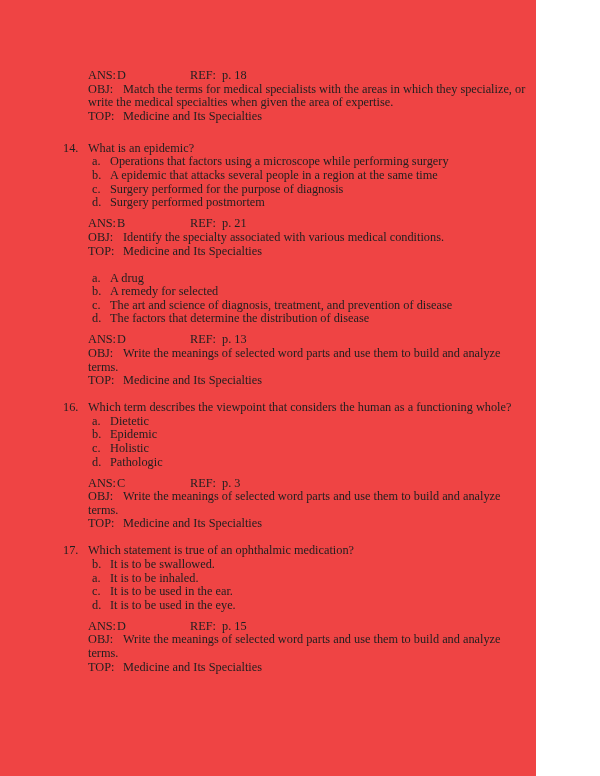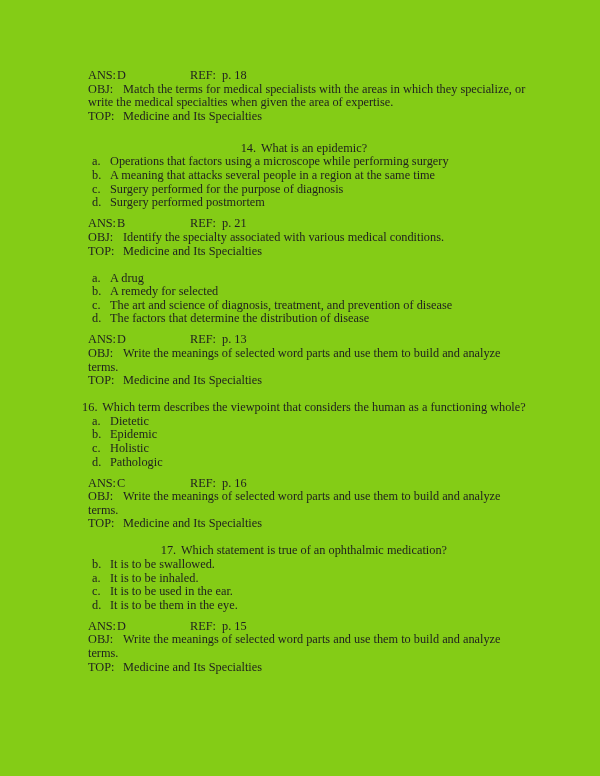--- a/index.html
+++ b/index.html
@@ -2,23 +2,23 @@
 <html><head>
 <meta charset="utf-8">
 <style>
   html, body {
     margin: 0;
     padding: 0;
     background: #ffffff;
   }
   .page {
     position: relative;
-    width: 600px;
+    width: 536px;
     height: 776px;
-    background: #84cc16;
+    background: #ef4444;
     overflow: hidden;
     font-family: "Liberation Serif", "DejaVu Serif", serif;
     font-size: 12.3px;
     line-height: 13.6px;
     color: #1f1f1f;
     box-sizing: border-box;
     padding: 69px 60px 0 63px;
   }
   .answer-block {
     margin-left: 25px;
@@ -40,21 +40,21 @@
   }
   .obj-label, .top-label {
     display: inline-block;
     width: 35px;
   }
   .obj-line2 { display: block; }
   .obj-line2:empty { display: none; }
   .top-line { white-space: nowrap; }
   .question { margin-top: 13.4px; }
   .question.first { margin-top: 18.5px; }
-  .q-line { white-space: nowrap; text-align: center; }
+  .q-line { white-space: nowrap; }
   .q-num {
     display: inline-block;
     width: 25px;
   }
   .option {
     margin-left: 29px;
     white-space: nowrap;
   }
   .opt-letter {
     display: inline-block;
@@ -83,21 +83,21 @@
   </div>
 
   <div class="question first">
     <div class="q-line">
       <span class="q-num">14.</span><span class="q-text">What is an epidemic?</span>
     </div>
     <div class="option">
       <span class="opt-letter">a.</span><span class="opt-text">Operations that factors using a microscope while performing surgery</span>
     </div>
     <div class="option">
-      <span class="opt-letter">b.</span><span class="opt-text">A meaning that attacks several people in a region at the same time</span>
+      <span class="opt-letter">b.</span><span class="opt-text">A epidemic that attacks several people in a region at the same time</span>
     </div>
     <div class="option">
       <span class="opt-letter">c.</span><span class="opt-text">Surgery performed for the purpose of diagnosis</span>
     </div>
     <div class="option">
       <span class="opt-letter">d.</span><span class="opt-text">Surgery performed postmortem</span>
     </div>
     <div class="answer-block">
       <div class="ans-line">
         <span class="ans-label">ANS:</span>
@@ -157,21 +157,21 @@
       <span class="opt-letter">c.</span><span class="opt-text">Holistic</span>
     </div>
     <div class="option">
       <span class="opt-letter">d.</span><span class="opt-text">Pathologic</span>
     </div>
     <div class="answer-block">
       <div class="ans-line">
         <span class="ans-label">ANS:</span>
           <span class="ans-value">C</span>
           <span class="ref-label">REF:</span>
-          <span class="ref-value">p. 16</span>
+          <span class="ref-value">p. 3</span>
       </div>
       <div class="obj-para">
         <span class="obj-label">OBJ:</span><span class="obj-line1">Write the meanings of selected word parts and use them to build and analyze</span><span class="obj-line2">terms.</span>
       </div>
       <div class="top-line">
         <span class="top-label">TOP:</span><span class="top-value">Medicine and Its Specialties</span>
       </div>
     </div>
   </div>
 
@@ -182,21 +182,21 @@
     <div class="option">
       <span class="opt-letter">b.</span><span class="opt-text">It is to be swallowed.</span>
     </div>
     <div class="option">
       <span class="opt-letter">a.</span><span class="opt-text">It is to be inhaled.</span>
     </div>
     <div class="option">
       <span class="opt-letter">c.</span><span class="opt-text">It is to be used in the ear.</span>
     </div>
     <div class="option">
-      <span class="opt-letter">d.</span><span class="opt-text">It is to be them in the eye.</span>
+      <span class="opt-letter">d.</span><span class="opt-text">It is to be used in the eye.</span>
     </div>
     <div class="answer-block">
       <div class="ans-line">
         <span class="ans-label">ANS:</span>
           <span class="ans-value">D</span>
           <span class="ref-label">REF:</span>
           <span class="ref-value">p. 15</span>
       </div>
       <div class="obj-para">
         <span class="obj-label">OBJ:</span><span class="obj-line1">Write the meanings of selected word parts and use them to build and analyze</span><span class="obj-line2">terms.</span>

